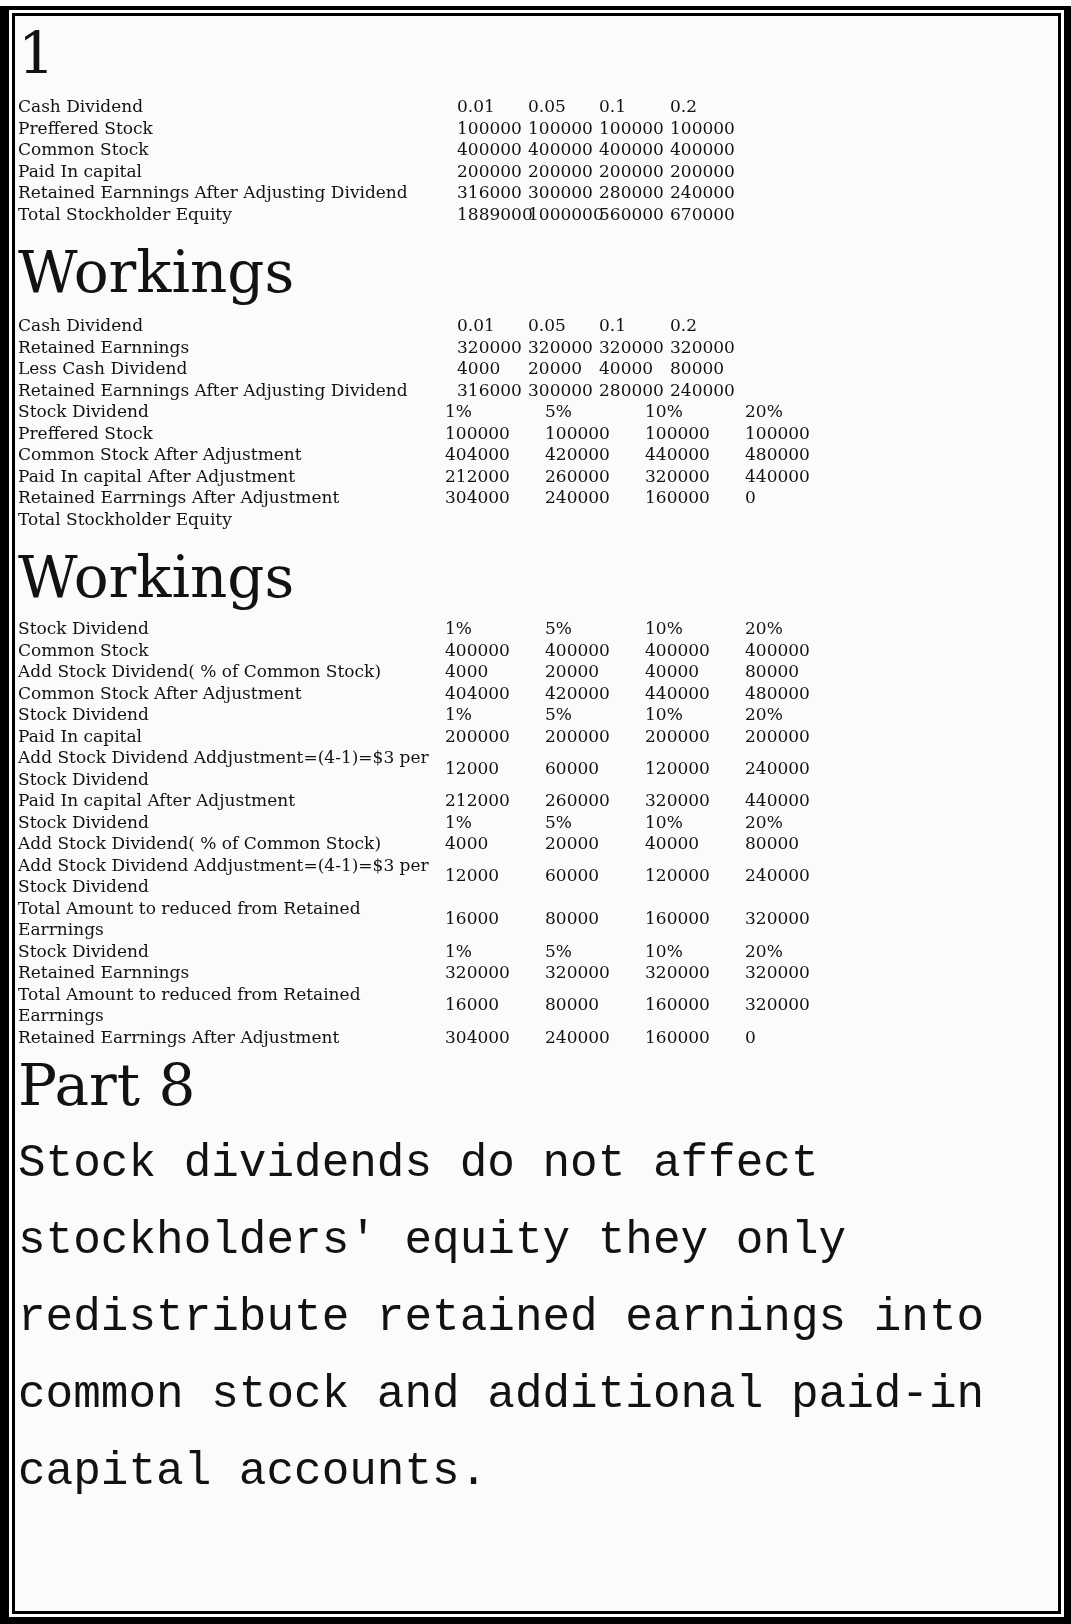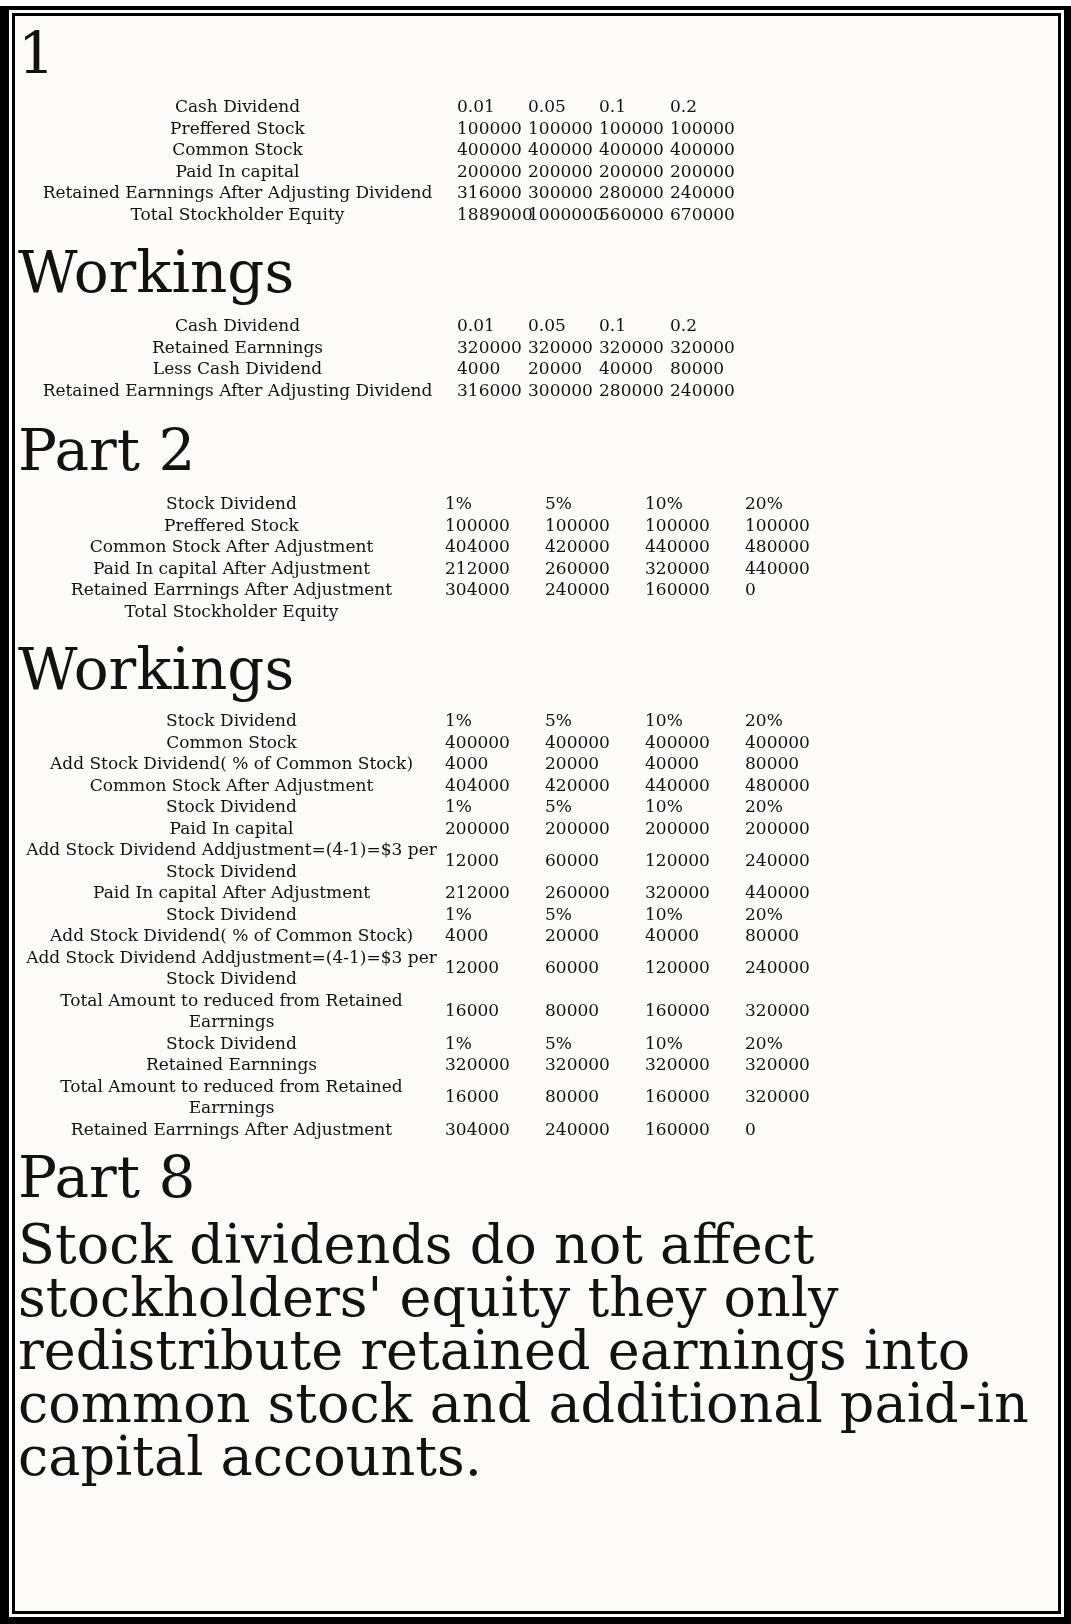--- a/index.html
+++ b/index.html
@@ -13,28 +13,28 @@
 
   .heading{font-size:58px;line-height:62px;font-weight:400;}
   .h-part1{margin:2px 0 12px 0;}
   .h-workings1{margin:16px 0 12px 0;}
   .h-part2{margin:18px 0 12px 0;}
   .h-workings2{margin:16px 0 10px 0;}
   .h-part3{margin:6px 0 4px 0;}
 
   .doc-table{font-size:17px;line-height:21.5px;}
   .trow{display:flex;align-items:center;}
-  .tlabel{flex:0 0 auto;white-space:normal;text-align:center;}
+  .tlabel{flex:0 0 auto;white-space:normal;}
   .narrow .tlabel{width:439px;}
   .narrow .tval{flex:0 0 auto;width:71px;white-space:nowrap;}
   .wide .tlabel{width:427px;}
   .wide .tval{flex:0 0 auto;width:100px;white-space:nowrap;}
   .tval.concat{width:auto;white-space:nowrap;}
 
-  p.big{font-size:54px;line-height:53px;margin:10px 0 20px 0;max-width:1020px;}
+  p.big{font-size:46px;line-height:77px;margin:10px 0 20px 0;max-width:1020px;font-family:Liberation Mono, monospace;}
 </style>
 </head>
 <body>
 
 <div class="canvas">
   <div class="frame-outer">
     <div class="frame-inner">
       <div class="content">
 
         <div class="heading h-part1">1</div>
@@ -108,21 +108,20 @@
             </div>
             <div class="trow">
               <div class="tlabel">Retained Earnnings After Adjusting Dividend</div>
               <div class="tval">316000</div>
               <div class="tval">300000</div>
               <div class="tval">280000</div>
               <div class="tval">240000</div>
             </div>
           </div>
 
-        <div class="heading h-part2">Part 2</div>
         <div class="doc-table wide">
             <div class="trow">
               <div class="tlabel">Stock Dividend</div>
               <div class="tval">1%</div>
               <div class="tval">5%</div>
               <div class="tval">10%</div>
               <div class="tval">20%</div>
             </div>
             <div class="trow">
               <div class="tlabel">Preffered Stock</div>

